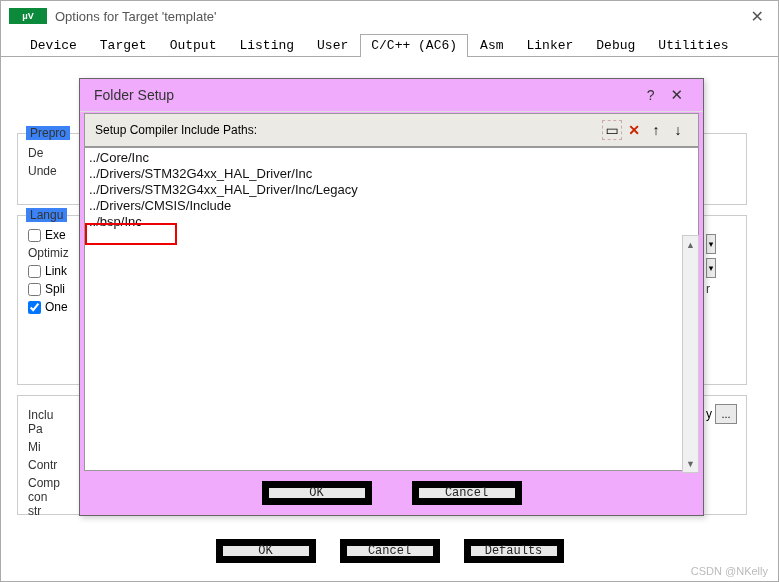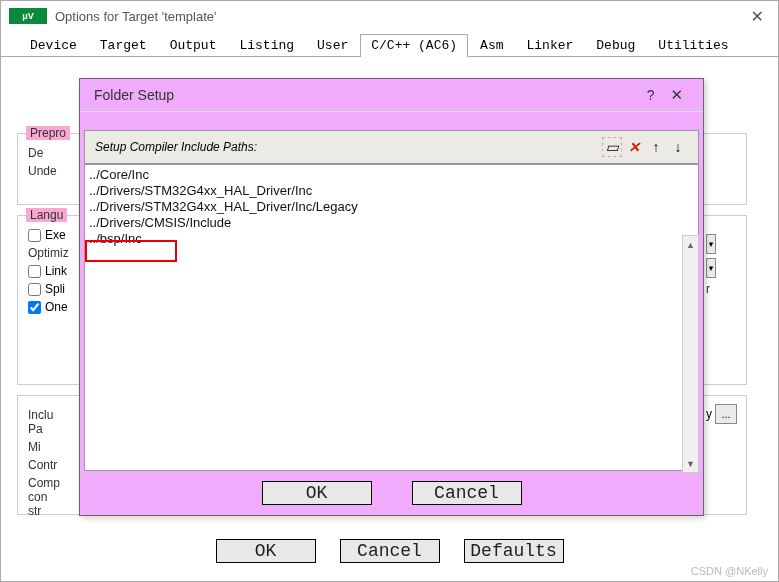--- a/index.html
+++ b/index.html
@@ -11,42 +11,42 @@
     .titlebar .spacer { flex: 1; }
     .titlebar .close-x { font-size: 16px; color: #555; padding: 0 6px; }
     
     .tab-row { display: flex; padding: 4px 18px 0 18px; border-bottom: 1px solid #aaa; height: 26px; align-items: flex-end; }
     .tab { padding: 3px 10px 4px 10px; font-family: "Courier New", monospace; font-size: 13px; color: #000; border: 1px solid transparent; border-bottom: none; cursor: pointer; margin-right: 1px; position: relative; top: 1px; }
     .tab.active { border-color: #aaa; background: #fff; }
     
     .panel-body { padding: 12px 20px; position: relative; }
     
     .fieldset { border: 1px solid #ccc; padding: 8px 10px 10px 10px; margin-bottom: 10px; position: relative; }
-    .fieldset .legend { position: absolute; top: -8px; left: 8px; background: #f9a8d4; padding: 0 4px; font-size: 12px; color: #333; }
+    .fieldset .legend { position: absolute; top: -8px; left: 8px; background: #3b82f6; padding: 0 4px; font-size: 12px; color: #333; }
     .row { display: flex; align-items: center; margin: 4px 0; gap: 6px; }
     .row label { min-width: 40px; color: #333; }
     .checkbox-row { display: flex; align-items: center; gap: 4px; margin: 4px 0; }
     .dropdown-stub { width: 10px; height: 20px; border: 1px solid #888; background: #eaeaea; display: inline-flex; align-items: center; justify-content: center; }
     .dropdown-stub::after { content: "▾"; font-size: 9px; }
     .browse-btn { width: 22px; height: 20px; border: 1px solid #888; background: #eaeaea; text-align: center; line-height: 18px; font-size: 11px; }
     
     .bottom-bar { position: absolute; bottom: 18px; left: 0; right: 0; display: flex; justify-content: center; gap: 24px; }
-    .btn { width: 100px; height: 24px; border: 1px solid #000000; background: #e8e8e8; font-size: 18px; color: #222; display: inline-flex; align-items: center; justify-content: center; cursor: pointer; font-family: "Courier New", monospace; }
+    .btn { width: 100px; height: 24px; border: 7px solid #000000; background: #e8e8e8; font-size: 12px; color: #222; display: inline-flex; align-items: center; justify-content: center; cursor: pointer; font-family: "Courier New", monospace; }
     
     .watermark { position: absolute; right: 10px; bottom: 4px; color: #bbb; font-size: 11px; }
     
     
     .modal { position: absolute; left: 79px; top: 78px; width: 625px; height: 438px; background: #f0abfc; border: 1px solid #666; box-shadow: 2px 2px 6px rgba(0,0,0,.2); z-index: 10; display: flex; flex-direction: column; }
     .modal-title { height: 32px; display: flex; align-items: center; padding: 0 14px; font-size: 14px; color: #333; }
     .modal-title .spacer { flex: 1; }
     .modal-title .help-q { font-size: 14px; color: #333; padding: 0 10px; }
     .modal-title .close-x { font-size: 15px; color: #333; padding: 0 6px; }
     .modal-sep { border-bottom: 1px solid #ddd; }
     
-    .modal-sub { background: #eceae4; padding: 6px 10px; border: 1px solid #999; margin: 18px 4px 0 4px; display: flex; align-items: center; font-style: italic; }
+    .modal-sub { background: #eceae4; padding: 6px 10px; border: 1px solid #999; margin: 1px 4px 0 4px; display: flex; align-items: center; }
     .modal-sub .spacer { flex: 1; }
     .tb-btn { width: 20px; height: 20px; border: 1px dashed transparent; display: inline-flex; align-items: center; justify-content: center; margin-left: 2px; font-size: 14px; cursor: pointer; }
     .tb-btn.new { border: 1px dashed #caa; }
     .tb-btn.del { color: #c20; font-weight: bold; }
     
     .path-list { flex: 1; border: 1px solid #999; margin: 0 4px 4px 4px; background: #fff; padding: 2px 4px; font-size: 13px; color: #111; overflow: auto; position: relative; }
     .path-item { padding: 0 0; line-height: 16px; white-space: nowrap; }
     .highlight-box { position: absolute; border: 2px solid #e00; pointer-events: none; }
     
     .modal-buttons { display: flex; justify-content: center; gap: 40px; padding: 6px 0 10px 0; }

